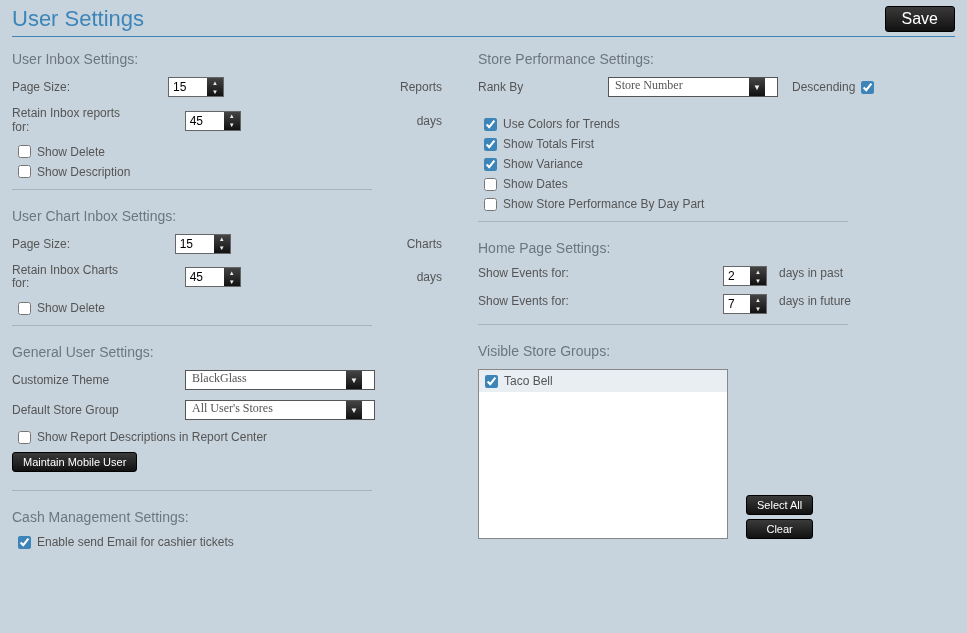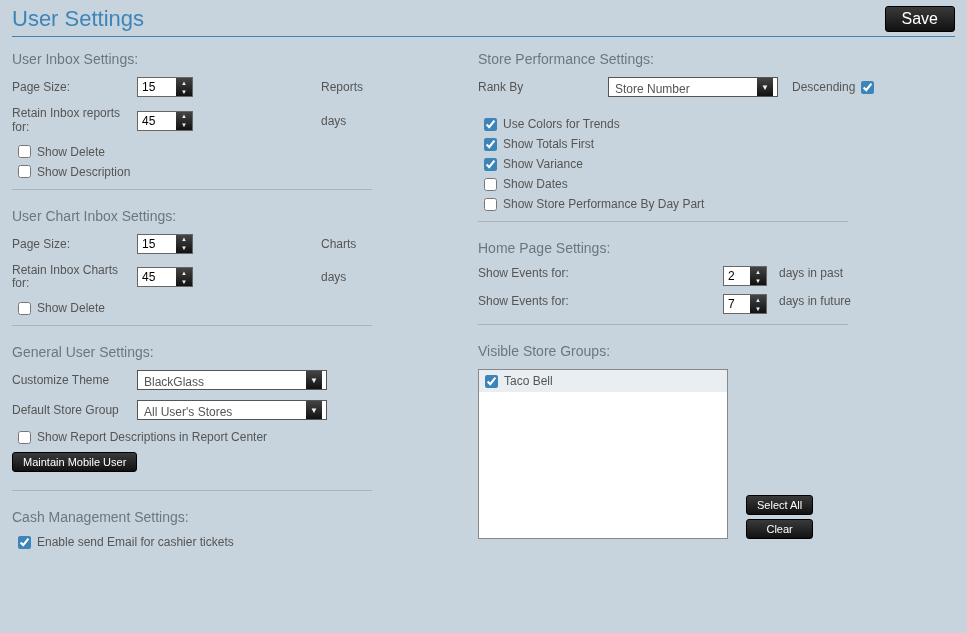--- a/index.html
+++ b/index.html
@@ -63,20 +63,21 @@
   hr.divR {
     border: none;
     border-top: 1px solid #a9b3bc;
     margin: 10px 0 18px 0;
     width: 370px;
   }
   .row {
     display: flex;
     align-items: center;
     margin-bottom: 10px;
+    gap: 48px;
   }
   .label {
     width: 125px;
     color: #555;
   }
   .unit {
     margin-left: 128px;
     color: #555;
   }
   .spinner {
@@ -114,28 +115,29 @@
     align-items: center;
     gap: 6px;
     margin: 6px 0 6px 6px;
   }
   input[type=checkbox] {
     width: 13px; height: 13px;
     accent-color: #3d85b8;
   }
   .select {
     display: inline-flex;
-    align-items: flex-end;
+    align-items: flex-start;
     justify-content: space-between;
     background: #fff;
     border: 1px solid #555;
     height: 20px;
-    padding: 0 4px 0 6px;
+    padding: 0 12px 0 6px;
     font-size: 12px;
     cursor: pointer;
+    font-family: Liberation Serif, serif;
   }
   .select .sel-arrow {
     width: 16px;
     height: 100%;
     background: linear-gradient(#444,#111);
     display: flex;
     align-items: center;
     justify-content: center;
     color: #eee;
     font-size: 8px;

